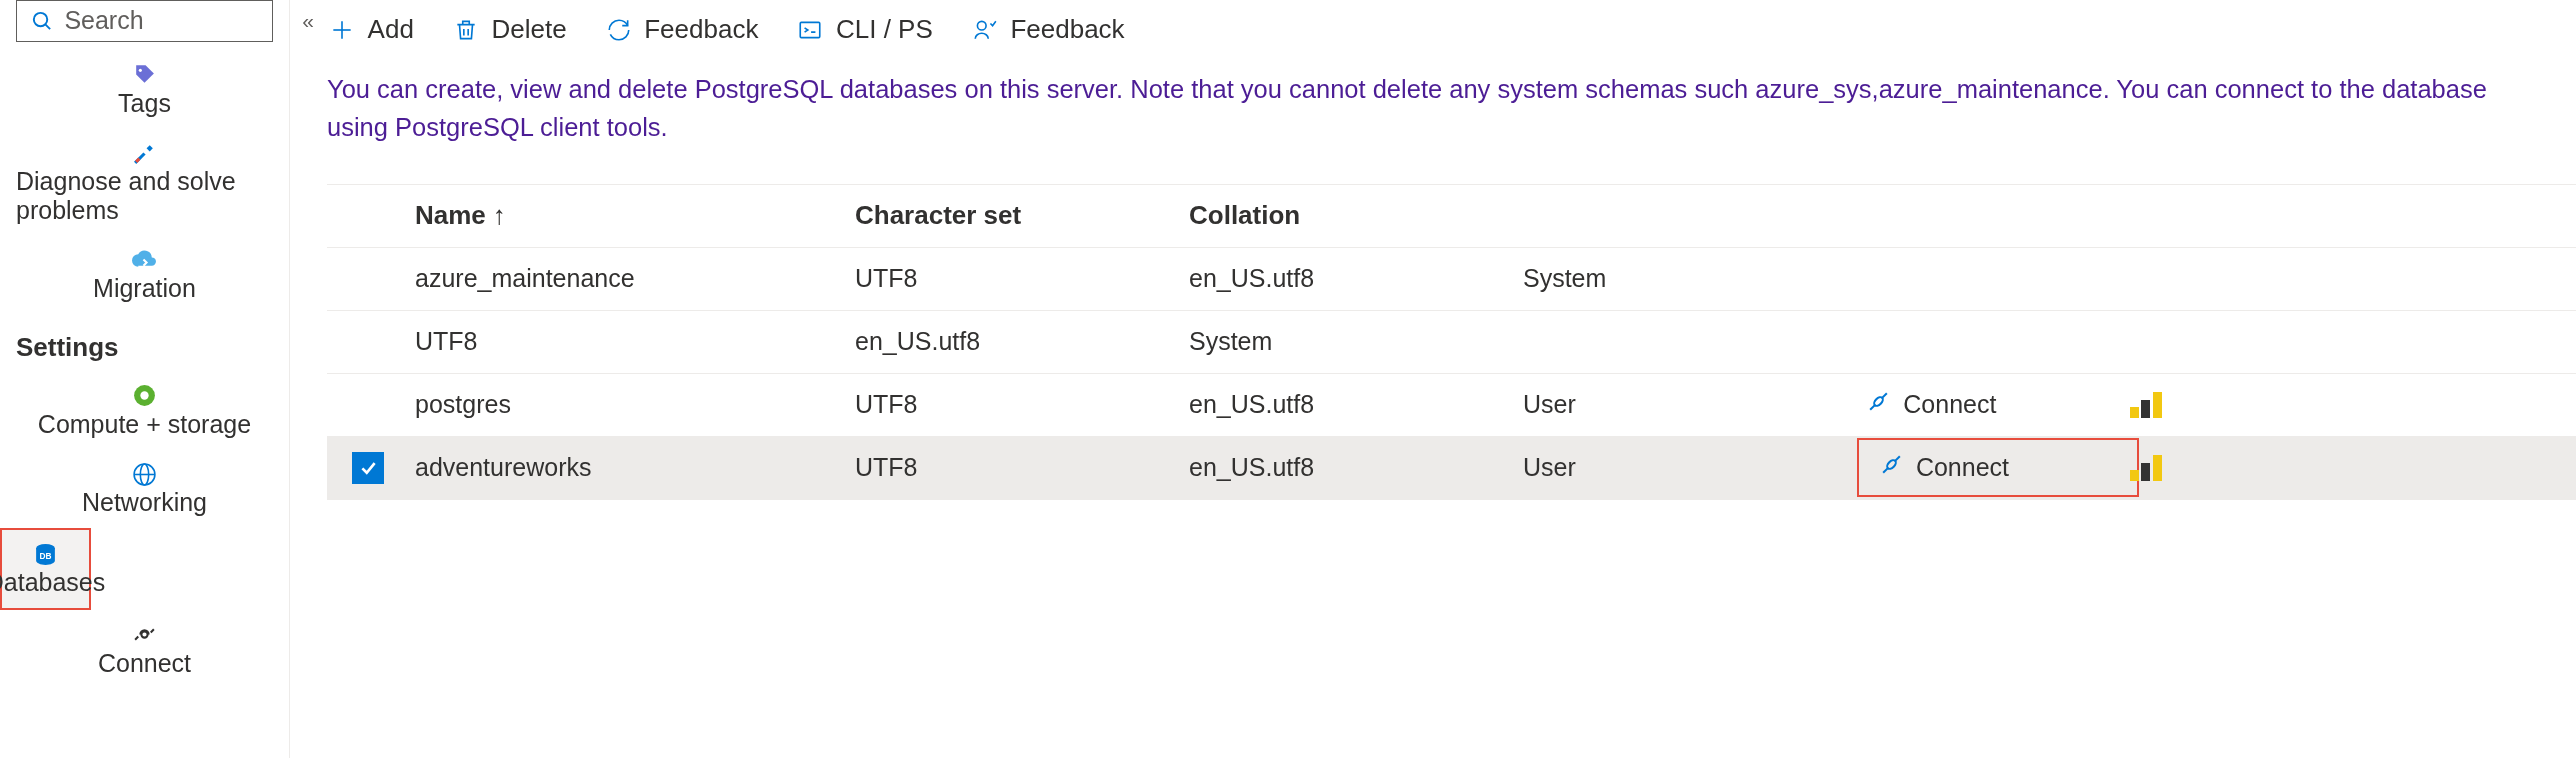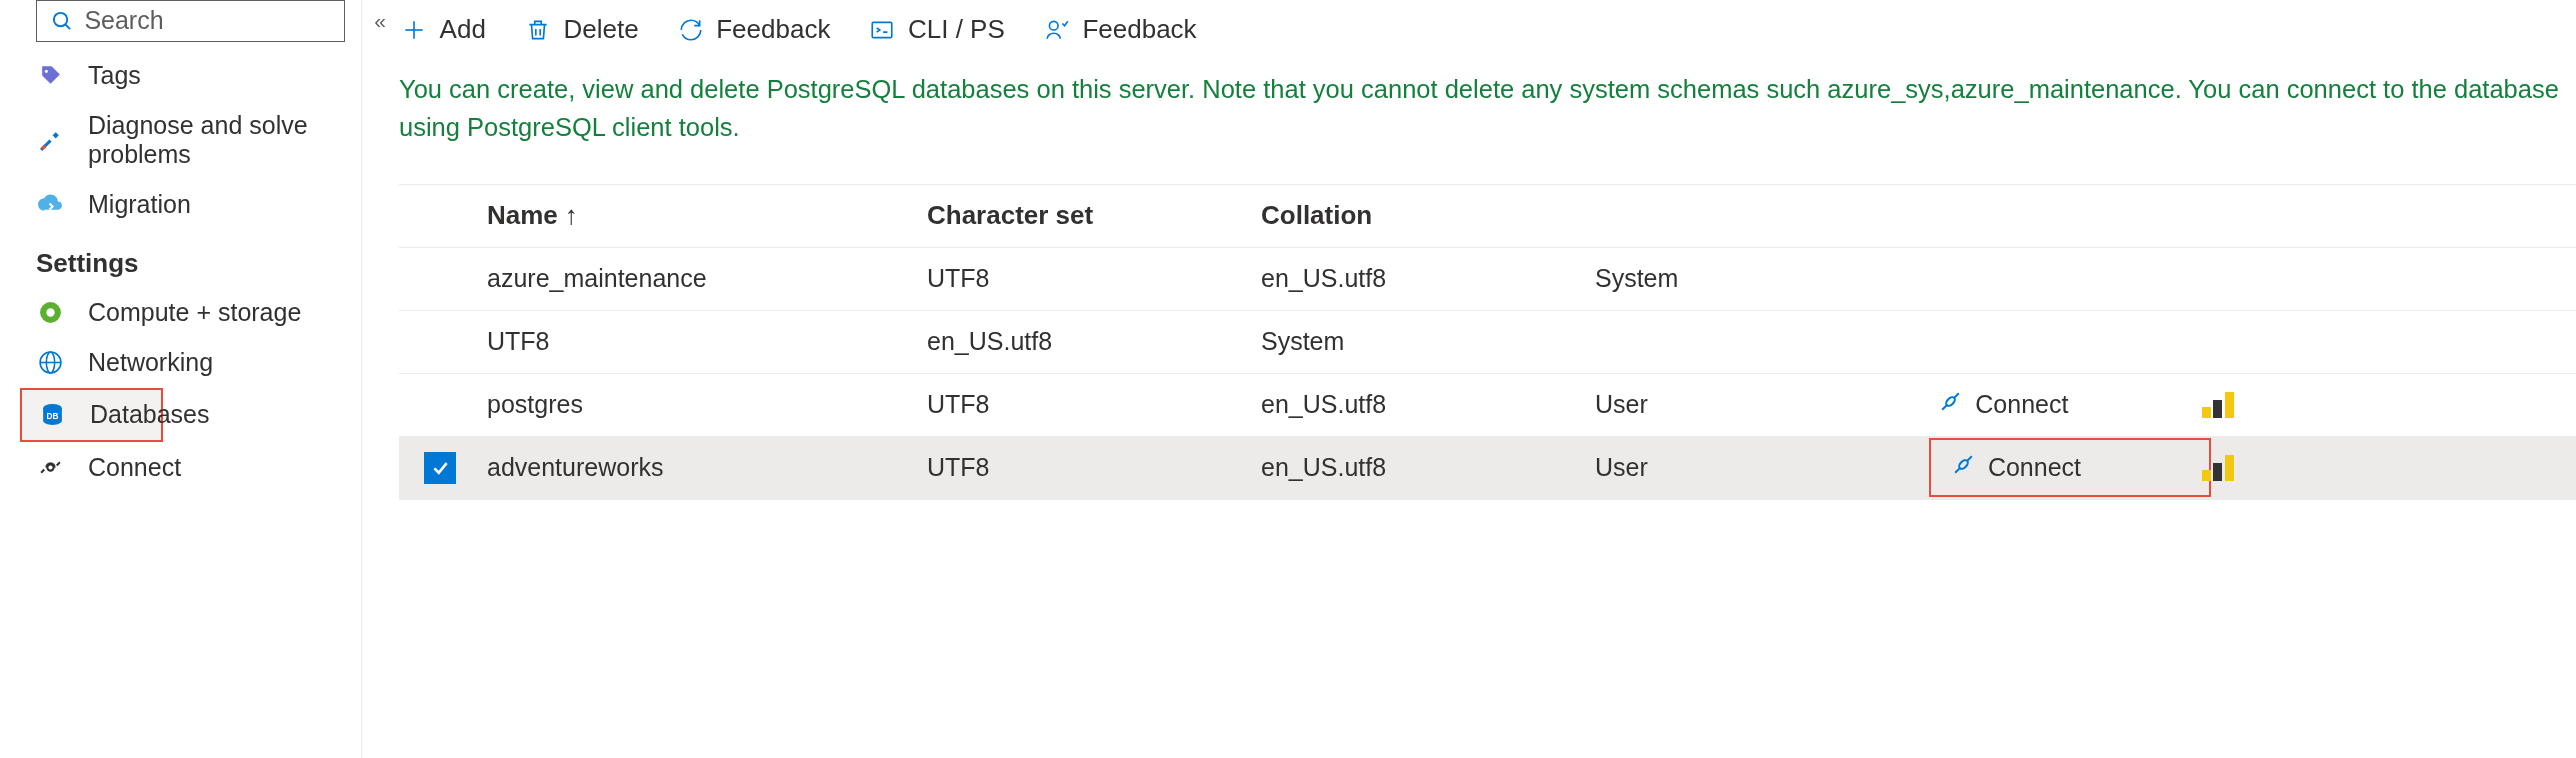--- a/index.html
+++ b/index.html
@@ -11,26 +11,25 @@
     body {
       display: flex;
       background: #ffffff;
       color: #323130;
       font-size: 25px;
       height: 758px;
       width: 2576px;
       overflow: hidden;
     }
     .sidebar {
-      width: 362px;
+      width: 290px;
       border-right: 0.9px solid #edebe9;
       display: flex;
       flex-direction: column;
       position: relative;
-      padding-left: 20px;
     }
     .search-container {
       padding: 0 16px 8.8px 16px;
       position: relative;
     }
     .search-box {
       display: flex;
       align-items: center;
       border: 0.9px solid #605e5c;
       padding: 5.3px 10.6px;
@@ -52,22 +51,23 @@
       right: -25px;
       top: 8.8px;
       color: #605e5c;
       font-size: 21px;
       cursor: pointer;
     }
     .nav-item {
       display: flex;
       align-items: center;
       padding: 10.6px 16px;
-      gap: 24px;
+      gap: 0;
       cursor: pointer;
+      flex-direction: column;
     }
     .nav-item.selected {
       background: #f3f2f1;
       border: 2.6px solid #e74c3c;
       margin-right: 198px;
     }
     .nav-icon {
       width: 28px;
       height: 28px;
       display: flex;
@@ -102,21 +102,21 @@
     .toolbar-icon {
       width: 30px;
       height: 30px;
       display: flex;
       align-items: center;
       justify-content: center;
       color: #0078d4;
     }
     .description {
       font-size: 25.5px;
-      color: #15803d;
+      color: #4c1d95;
       line-height: 1.5;
       padding-bottom: 37px;
       max-width: 2164px;
     }
     .table-container {
       border-top: 0.9px solid #edebe9;
     }
     .table-row {
       display: grid;
       grid-template-columns: 88px 440px 334px 334px 343px 264px 70px;

